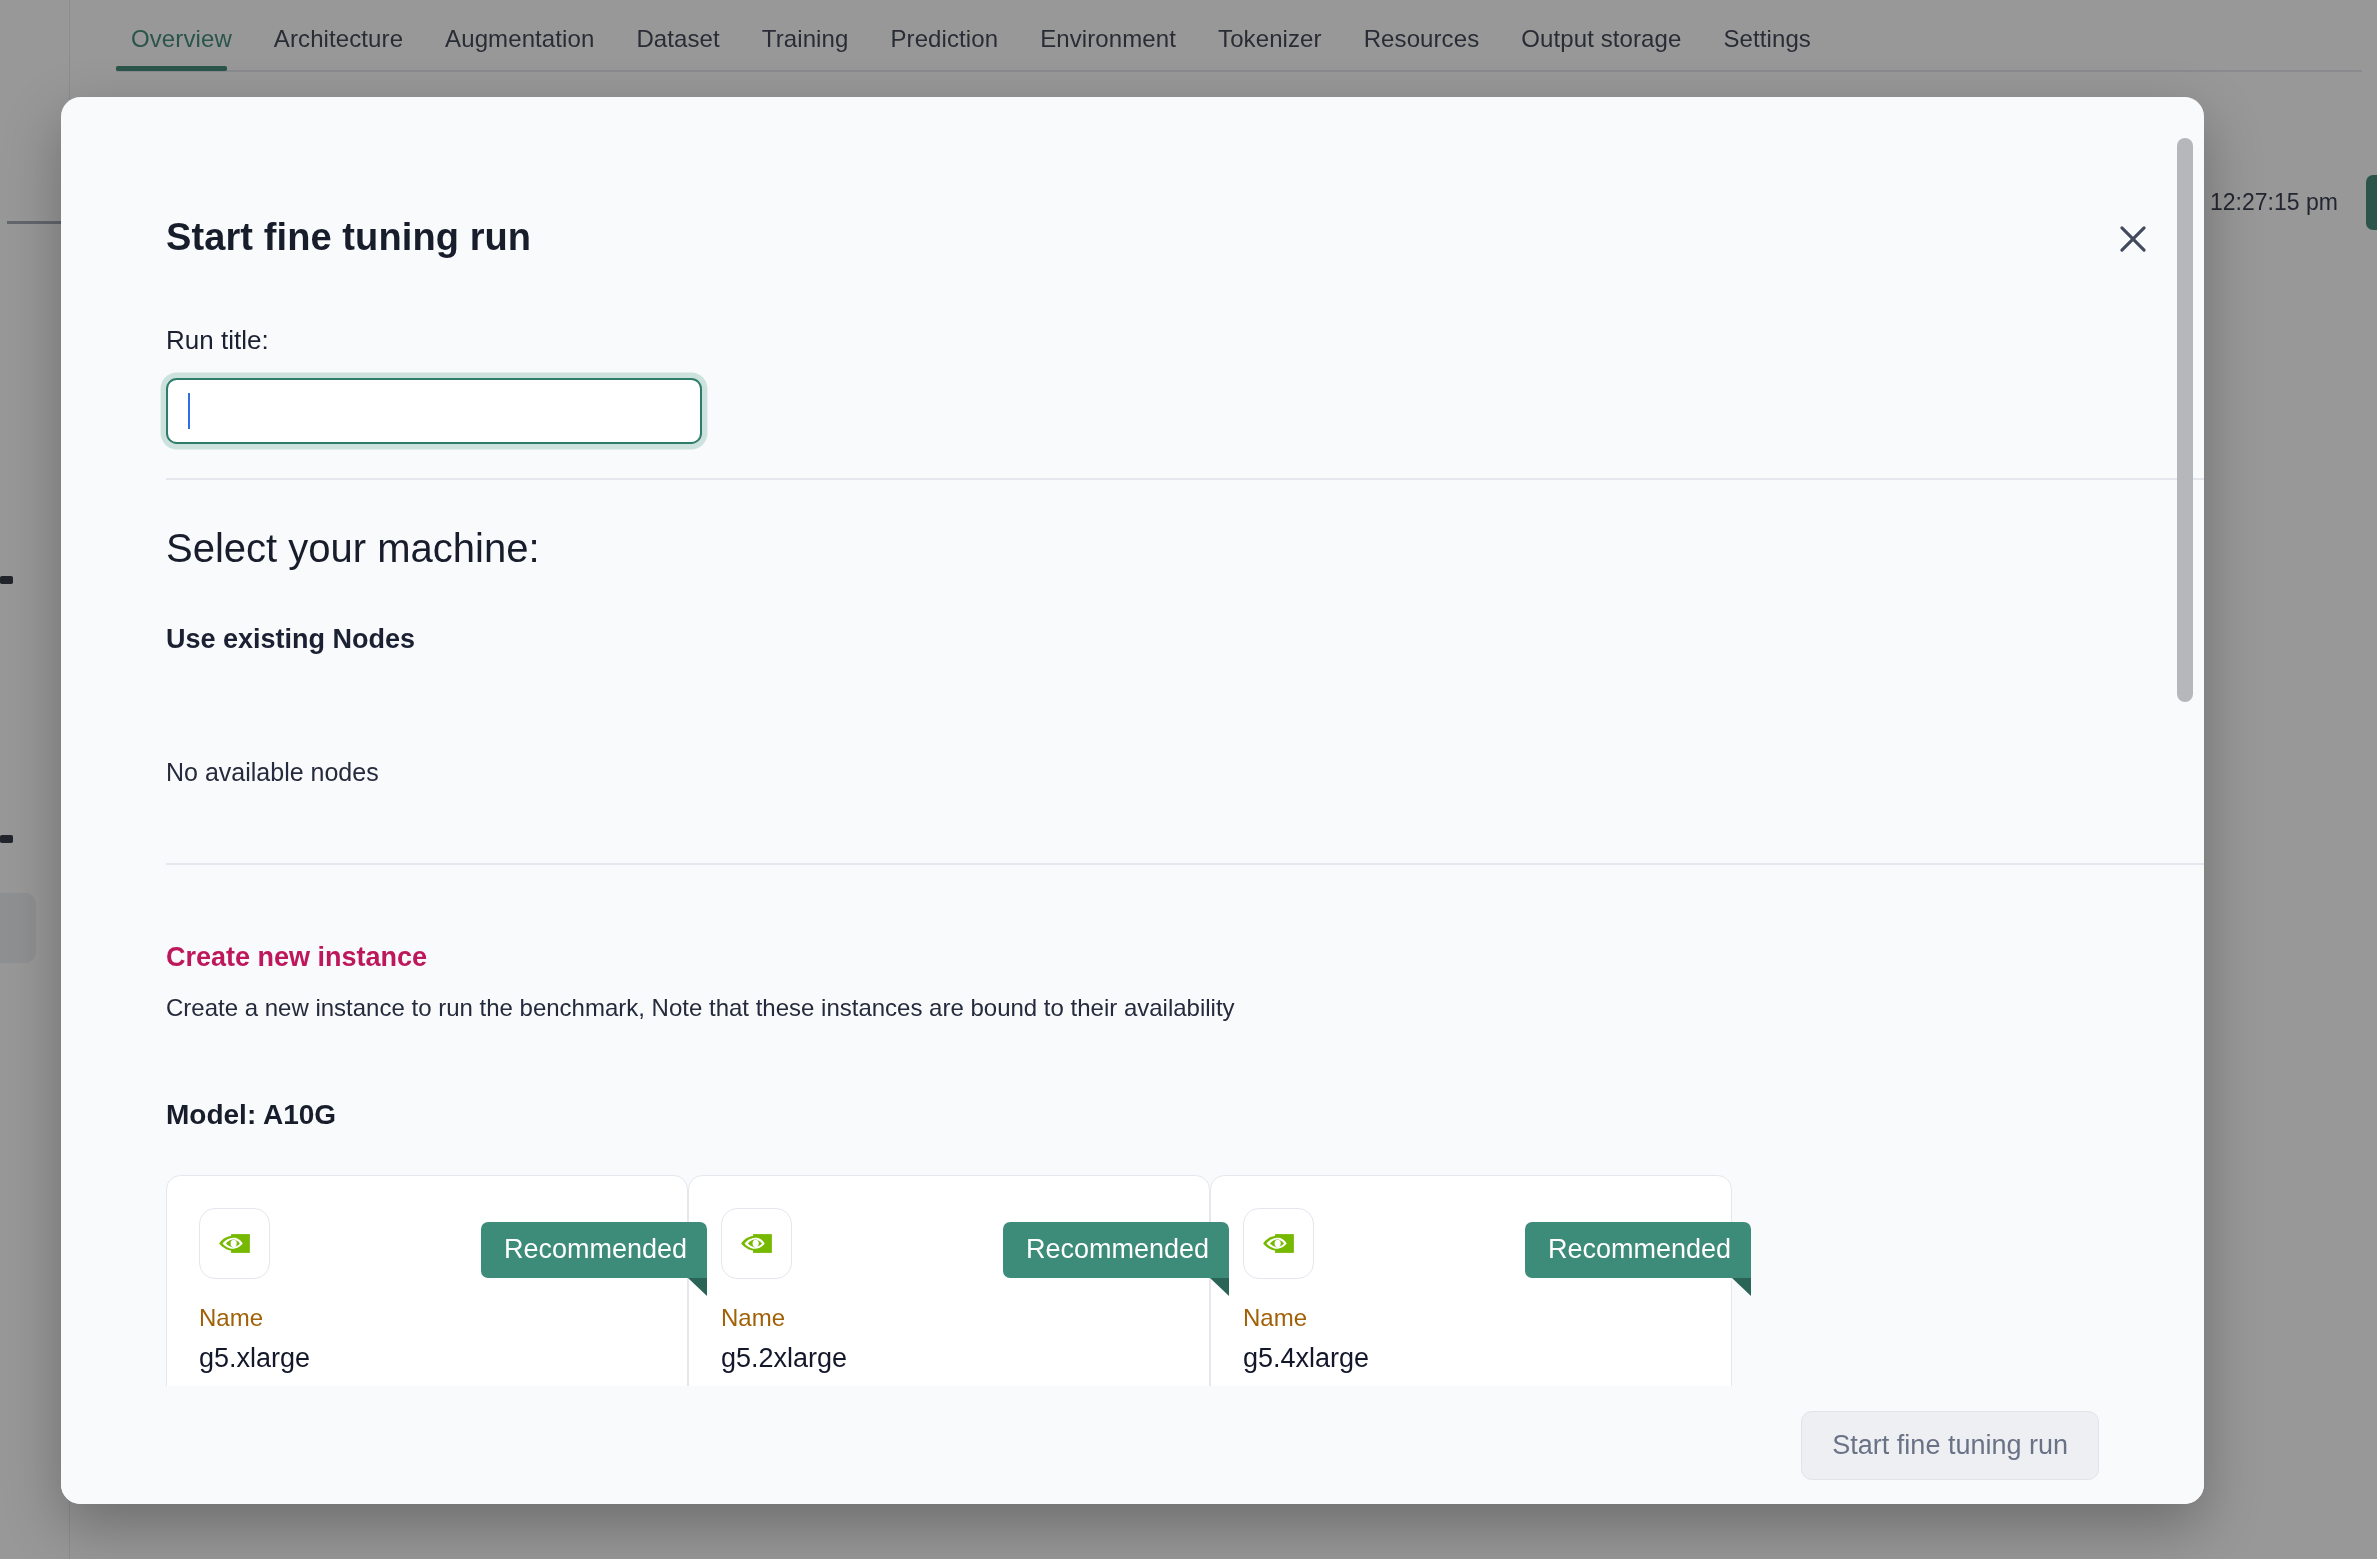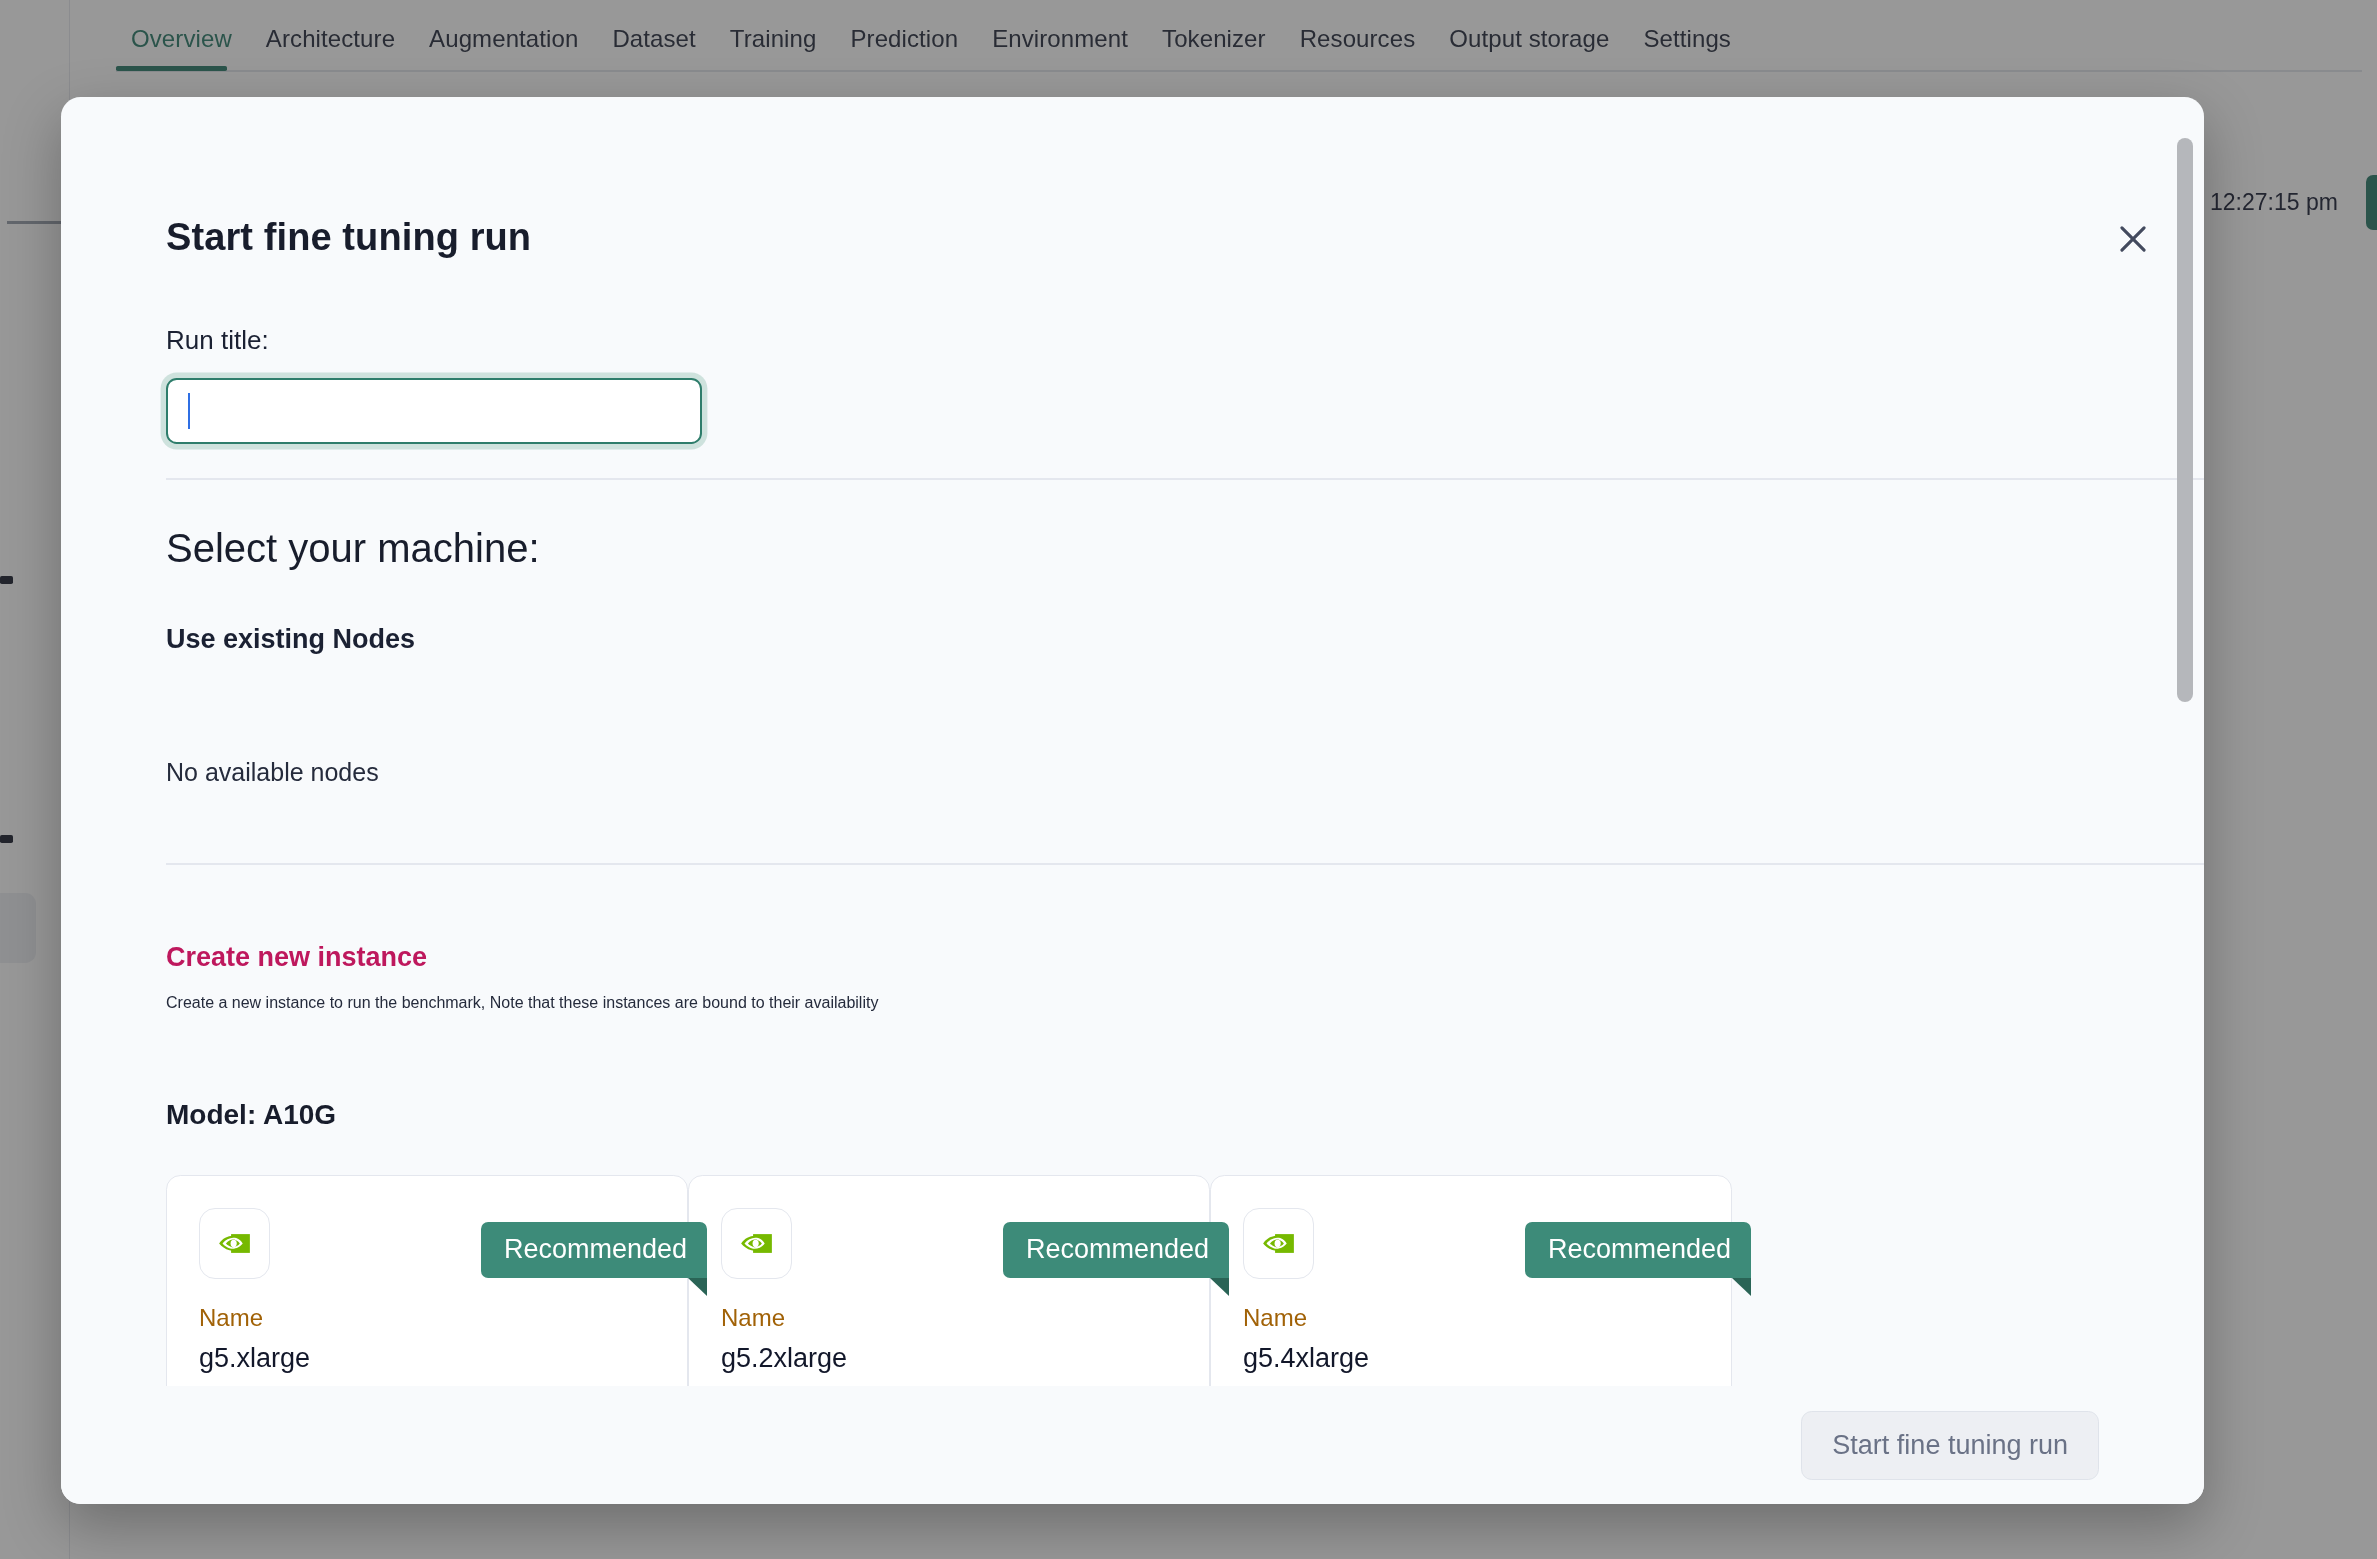--- a/index.html
+++ b/index.html
@@ -27,21 +27,21 @@
     position: absolute; left: 0px; width: 12.5px; height: 8px;
     background: #1f2433; border-radius: 1.8px;
   }
   .bg-sidebar-pill {
     position: absolute; left: -16px; top: 893px; width: 52px; height: 70px;
     background: #eef0f4; border-radius: 10.7px;
   }
 
   .bg-tabs {
     position: absolute; left: 70px; top: 0px; right: 0; height: 71px;
-    display: flex; align-items: flex-end; gap: 4px;
+    display: flex; align-items: flex-end; gap: 12px;
     padding-left: 46px;
   }
   .bg-tab {
     font-size: 24px; color: #2b3142; line-height: 1;
     padding: 0 15px 19.6px 15px; white-space: nowrap;
     letter-spacing: 0.1px;
   }
   .bg-tab.active { color: #2e7d6b; }
   .bg-tab.active::after {
     content: ""; position: absolute; bottom: 0px; height: 4.5px;
@@ -148,21 +148,21 @@
     position: absolute; left: 105px; top: 661px;
     font-size: 25px; color: #252b3c;
   }
 
   .h3-create {
     position: absolute; left: 105px; top: 845px;
     font-size: 27px; font-weight: 700; color: #be185d;
   }
   .sub-create {
     position: absolute; left: 105px; top: 897px;
-    font-size: 16px; color: #252b3c;
+    font-size: 24px; color: #252b3c;
   }
 
   .search-box {
     position: absolute; left: 1648px; top: 860px;
     width: 497px; height: 63px;
     background: #fbfcfe;
     border: 1.8px solid #e1e5ec;
     border-radius: 10.7px;
     display: flex; align-items: center;
     padding: 0 16px; gap: 12.5px;

